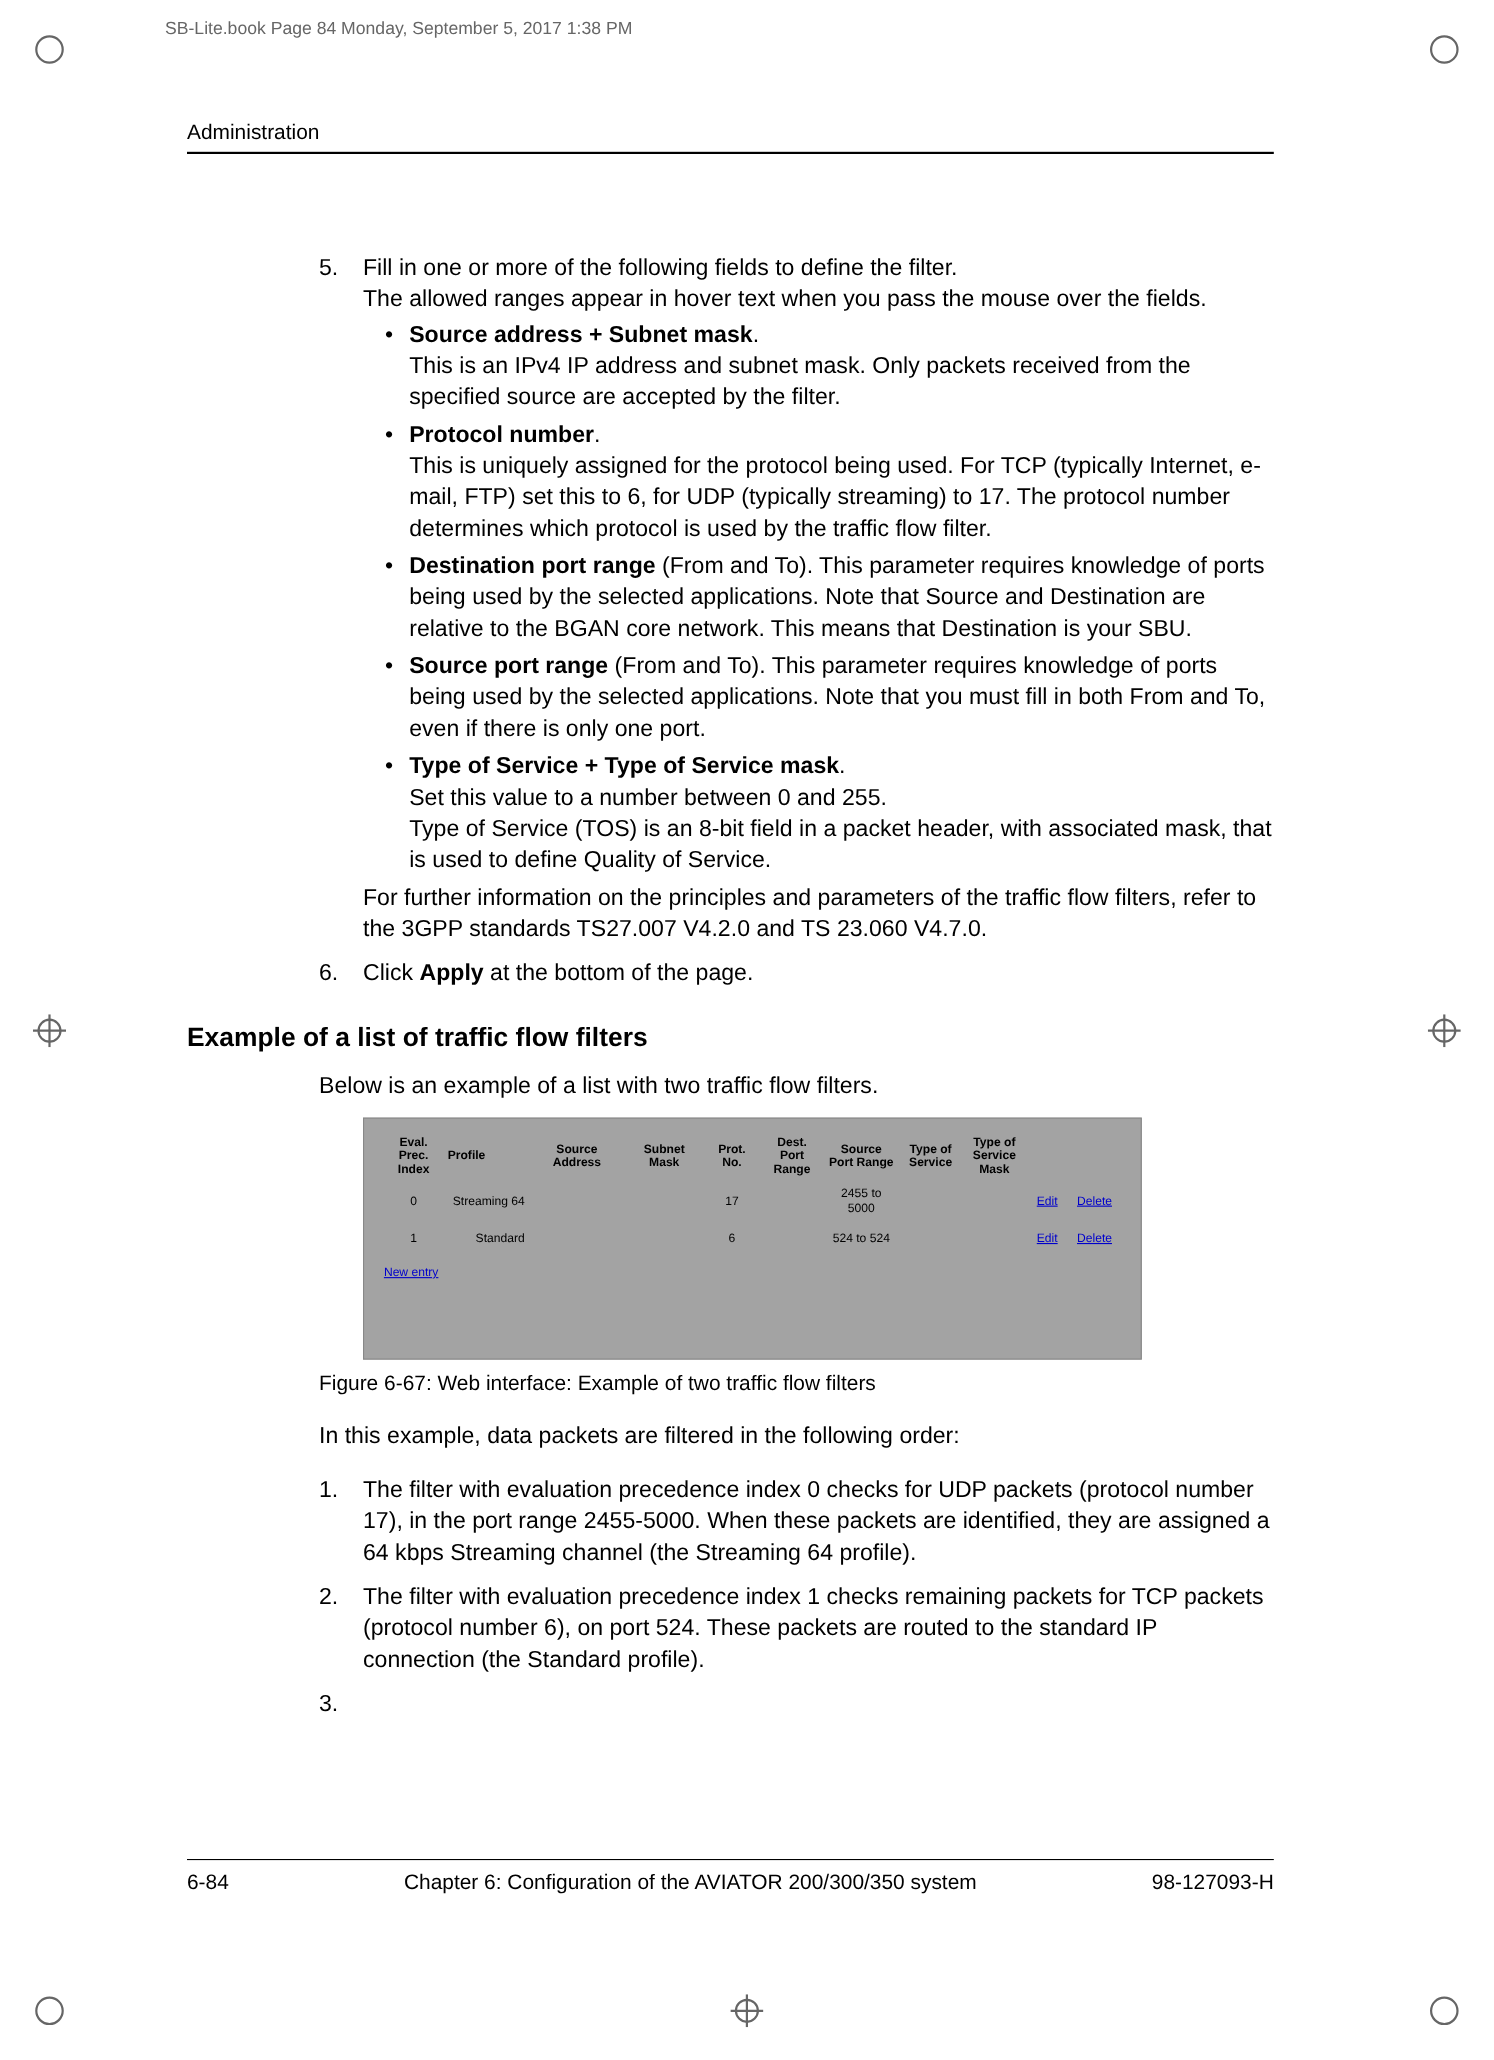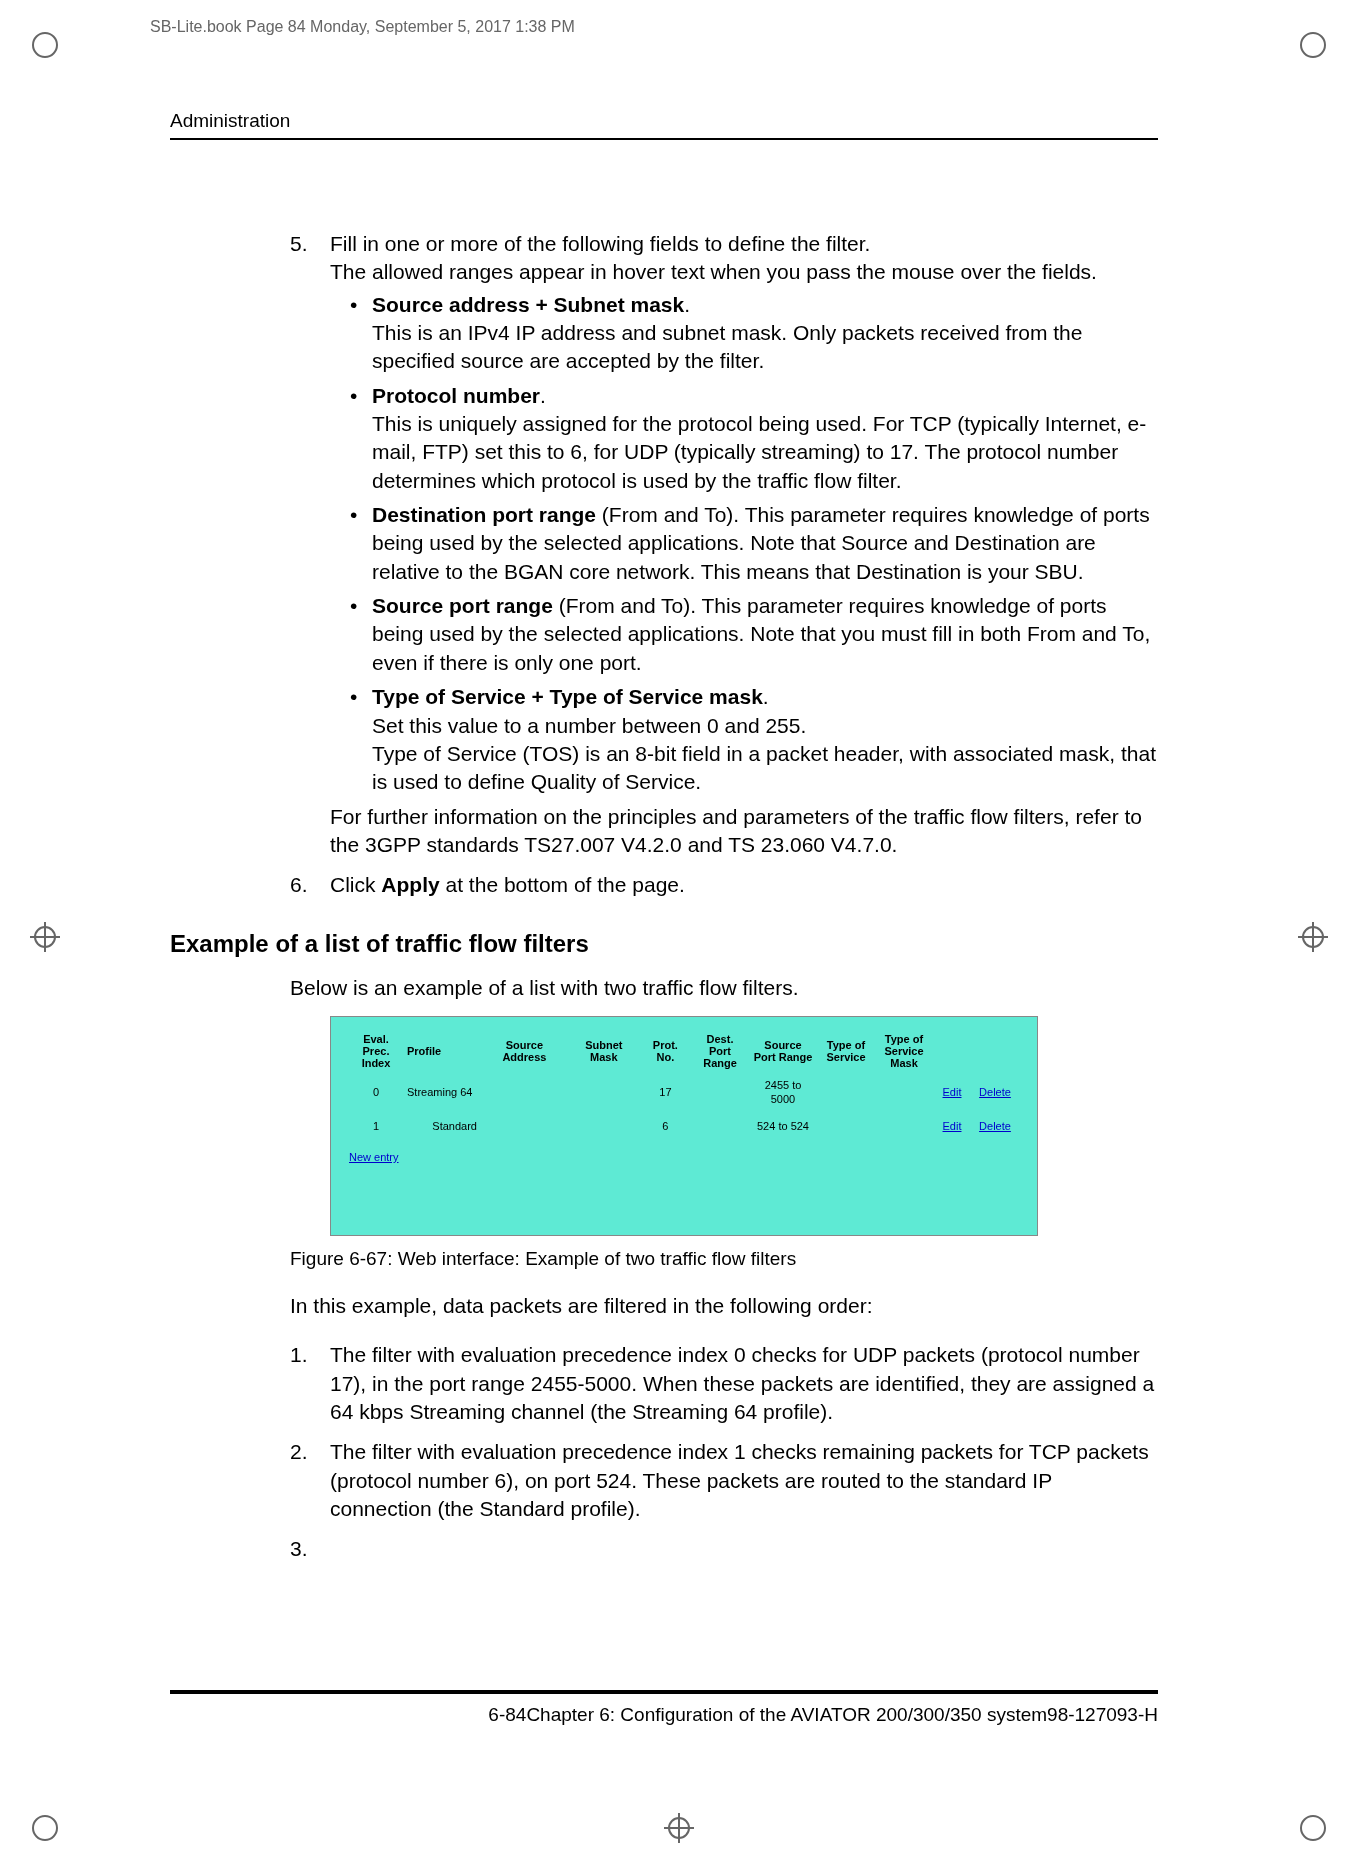--- a/index.html
+++ b/index.html
@@ -87,21 +87,21 @@
   .indent-p {
     margin-left: 120px;
     margin-bottom: 14px;
   }
   .figure-wrap {
     margin-left: 160px;
     width: 670px;
     border: 1px solid #888;
     padding: 14px 18px 70px 18px;
     font-size: 12px;
-    background: #5eead4;
+    background: #a3a3a3;
     margin-bottom: 10px;
   }
   .fig-table {
     width: 100%;
     border-collapse: collapse;
     font-size: 11px;
   }
   .fig-table th {
     font-weight: 700;
     text-align: center;
@@ -132,24 +132,24 @@
   }
   .ol2 .n {
     width: 40px;
     flex: 0 0 40px;
   }
   .footer {
     position: absolute;
     top: 1690px;
     left: 170px;
     right: 200px;
-    border-top: 4px solid #000000;
+    border-top: 1px solid #000000;
     padding-top: 10px;
     display: flex;
-    justify-content: flex-end;
+    justify-content: space-between;
     font-size: 19px;
   }
   svg.reg { width: 30px; height: 30px; }
 </style>
 </head>
 <body>
 
 <svg class="crop-mark crop-tl reg" viewBox="0 0 30 30">
     <circle cx="15" cy="15" r="12" fill="none" stroke="#666" stroke-width="2"></circle>
   </svg>
@@ -238,21 +238,21 @@
             <th style="width:60px;">Source Port Range</th>
             <th style="width:50px;">Type of Service</th>
             <th style="width:50px;">Type of Service Mask</th>
             <th style="width:30px;"></th>
             <th style="width:40px;"></th>
           </tr>
         </thead>
         <tbody>
           <tr>
             <td>0</td>
-            <td style="text-align:left;">Streaming 64</td>
+            <td style="text-align:right;">Streaming 64</td>
             <td></td>
             <td></td>
             <td>17</td>
             <td></td>
             <td>2455 to 5000</td>
             <td></td>
             <td></td>
             <td><span class="fig-link">Edit</span></td>
             <td><span class="fig-link">Delete</span></td>
           </tr>

